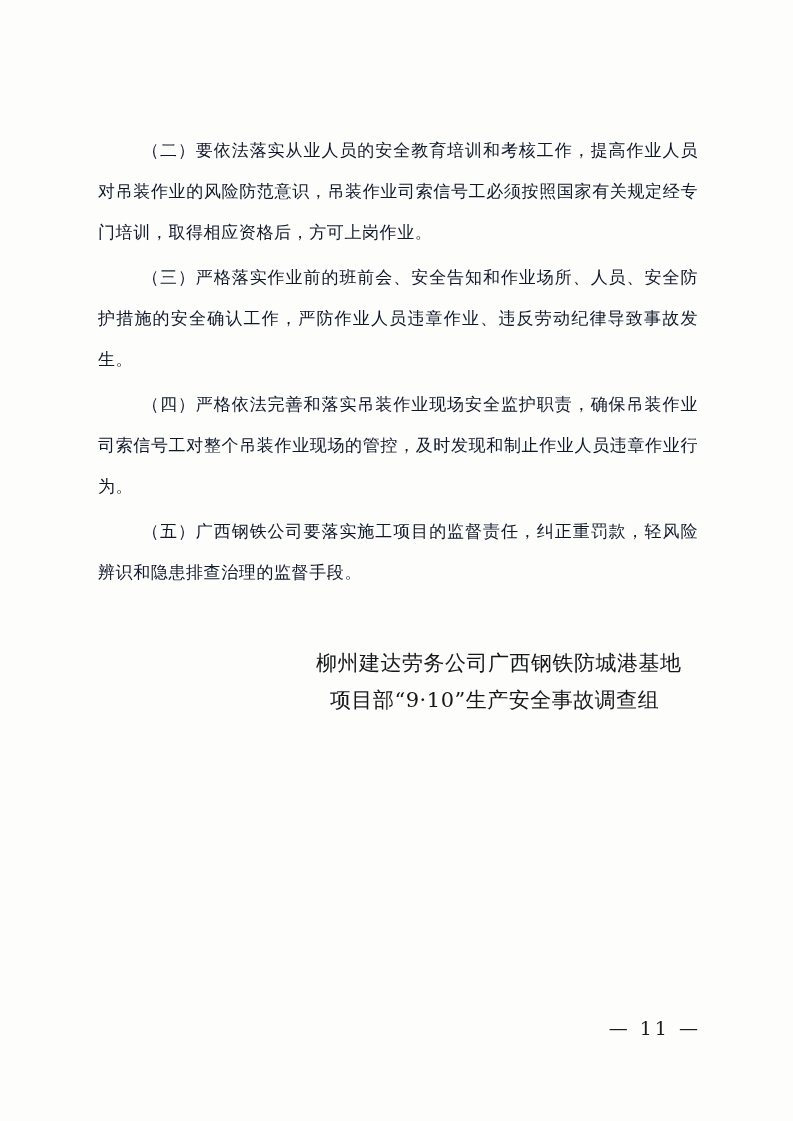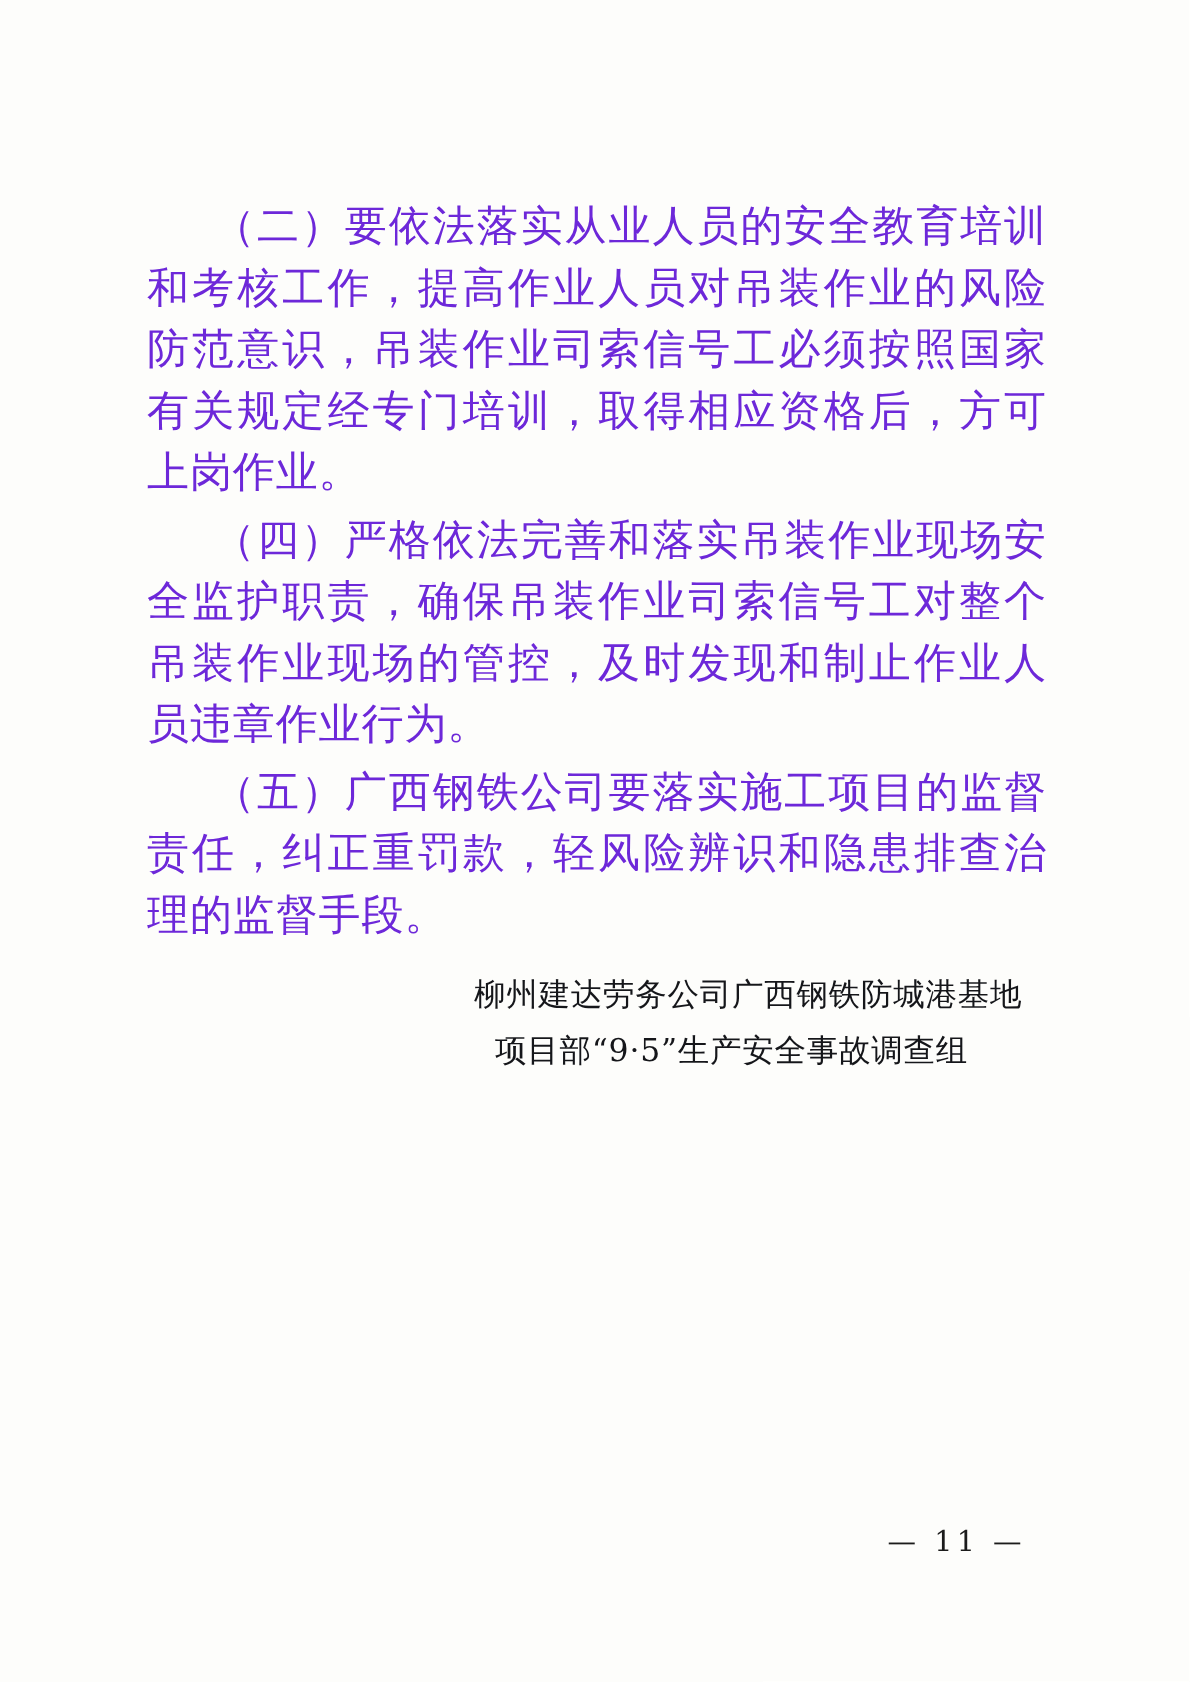--- a/index.html
+++ b/index.html
@@ -22,29 +22,29 @@
     height: 1121px;
     background: #fdfdfb;
   }
   .content {
     position: absolute;
     left: 98px;
     top: 130px;
     width: 600px;
   }
   .para {
-    font-size: 28px;
+    font-size: 17px;
     line-height: 41px;
     text-align: justify;
     text-justify: inter-ideograph;
     letter-spacing: 0.6px;
     margin: 0 0 4px 0;
     text-indent: 44px;
     font-weight: 500;
-    color: #6d28d9;
+    color: #0f172a;
   }
   .signature {
     position: absolute;
     left: 300px;
     top: 645px;
     width: 420px;
     font-size: 21px;
     line-height: 37px;
     letter-spacing: 0.5px;
     color: #15161a;
@@ -55,38 +55,39 @@
   }
   .sig-line-2 {
     padding-left: 14px;
   }
   .sig-line-3 {
     padding-left: 96px;
     letter-spacing: 1.2px;
   }
   .page-number {
     position: absolute;
-    right: 109px;
+    right: 92px;
     bottom: 82px;
     font-size: 19px;
     letter-spacing: 3px;
     color: #1b1b1b;
   }
 </style>
 </head>
 <body>
 
 <div class="page">
 
   <div class="content">
     <p class="para">（二）要依法落实从业人员的安全教育培训和考核工作，提高作业人员对吊装作业的风险防范意识，吊装作业司索信号工必须按照国家有关规定经专门培训，取得相应资格后，方可上岗作业。</p>
+    <p class="para">（三）严格落实作业前的班前会、安全告知和作业场所、人员、安全防护措施的安全确认工作，严防作业人员违章作业、违反劳动纪律导致事故发生。</p>
     <p class="para">（四）严格依法完善和落实吊装作业现场安全监护职责，确保吊装作业司索信号工对整个吊装作业现场的管控，及时发现和制止作业人员违章作业行为。</p>
     <p class="para">（五）广西钢铁公司要落实施工项目的监督责任，纠正重罚款，轻风险辨识和隐患排查治理的监督手段。</p>
   </div>
 
   <div class="signature">
     <div class="sig-line">柳州建达劳务公司广西钢铁防城港基地</div>
-    <div class="sig-line sig-line-2">项目部“9·5”生产安全事故调查组</div>
+    <div class="sig-line sig-line-2">项目部“9·10”生产安全事故调查组</div>
   </div>
 
   <div class="page-number">— 11 —</div>
 
 </div>
 
 </body></html>

